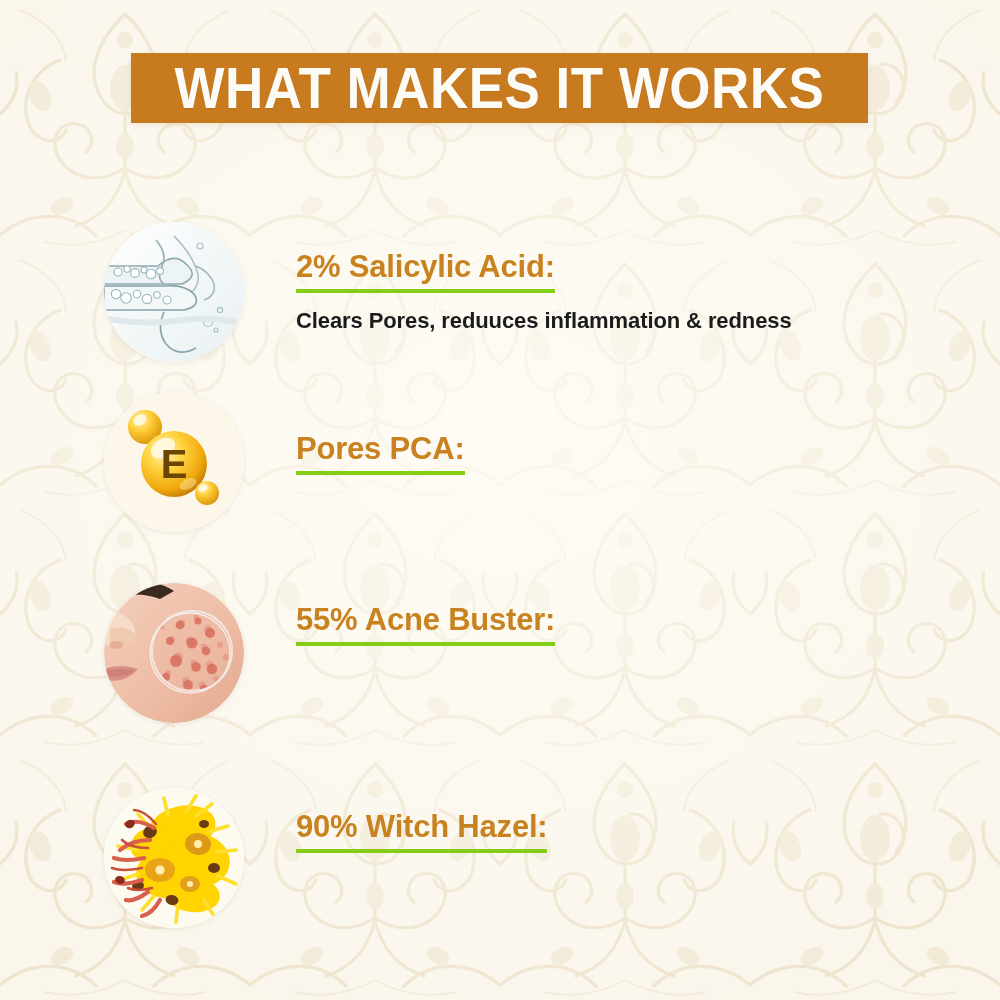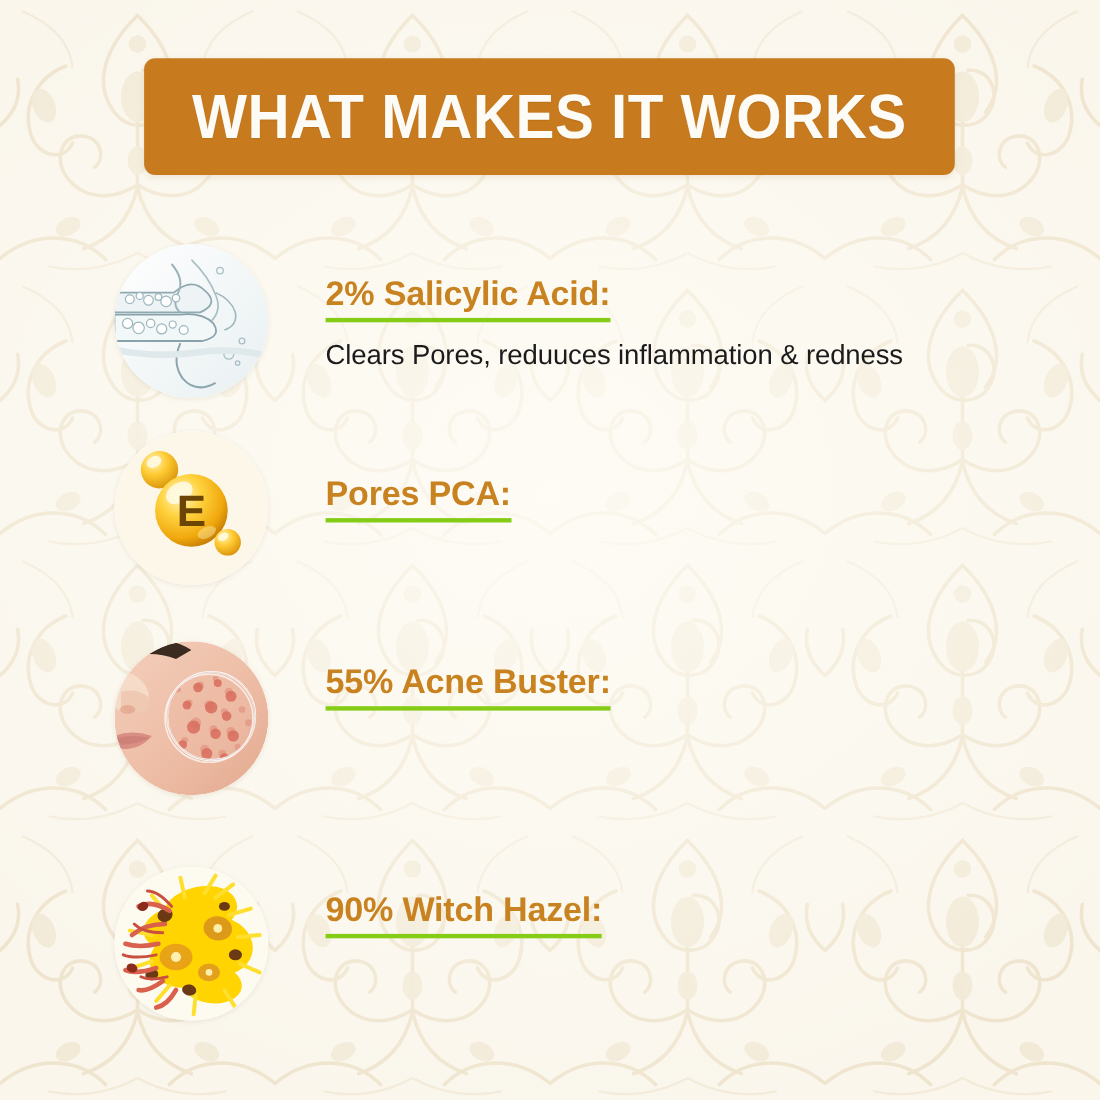--- a/index.html
+++ b/index.html
@@ -40,28 +40,27 @@
     background:
       radial-gradient(ellipse 70% 60% at 50% 45%, rgba(255,253,247,0.80) 0%, rgba(255,253,247,0.35) 55%, rgba(255,253,247,0.0) 100%);
   }
 
   
   .title-banner {
     position: absolute;
     left: 131px;
     top: 53px;
     width: 737px;
-    height: 106px;
+    height: 70px;
     background: #c87a1e;
     z-index: 5;
     display: flex;
     align-items: center;
     justify-content: center;
     box-shadow: 0 2px 6px rgba(140,90,20,0.10);
-    border-radius: 10px;
   }
   .title-text {
     color: #fdfbf6;
     font-family: "Liberation Sans", sans-serif;
     font-weight: bold;
     font-size: 57px;
     letter-spacing: 0.5px;
     line-height: 1;
     transform: scaleX(0.93);
     white-space: nowrap;
@@ -117,22 +116,22 @@
     line-height: 1.12;
     letter-spacing: -0.2px;
     margin: 0 0 3px 0;
     border-bottom: 4px solid #84cc16;
     padding-bottom: 4px;
     white-space: nowrap;
   }
   .ing-desc {
     color: #1b1b1b;
     font-family: "Liberation Sans", sans-serif;
-    font-size: 25px;
-    font-weight: normal;
+    font-size: 22px;
+    font-weight: bold;
     line-height: 1.30;
     margin: 11px 0 0 0;
     max-width: 600px;
     letter-spacing: -0.1px;
   }
 </style>
 </head>
 <body>
 
 <div id="page">

